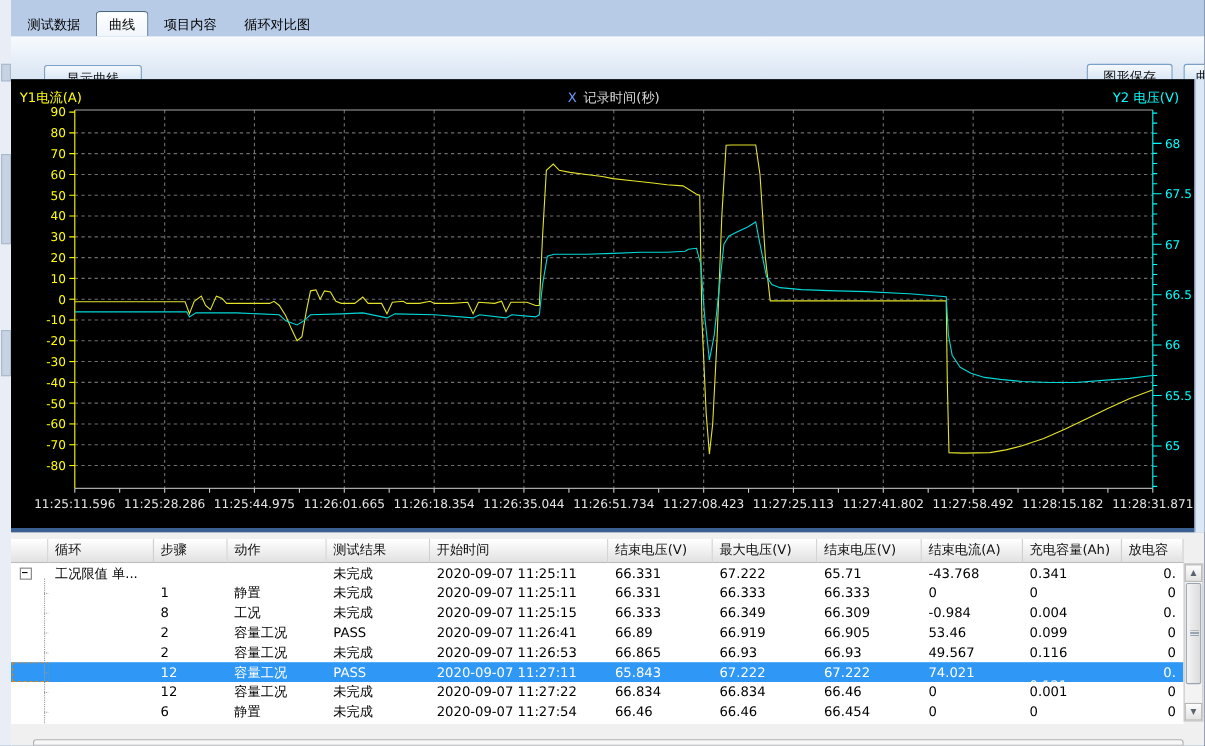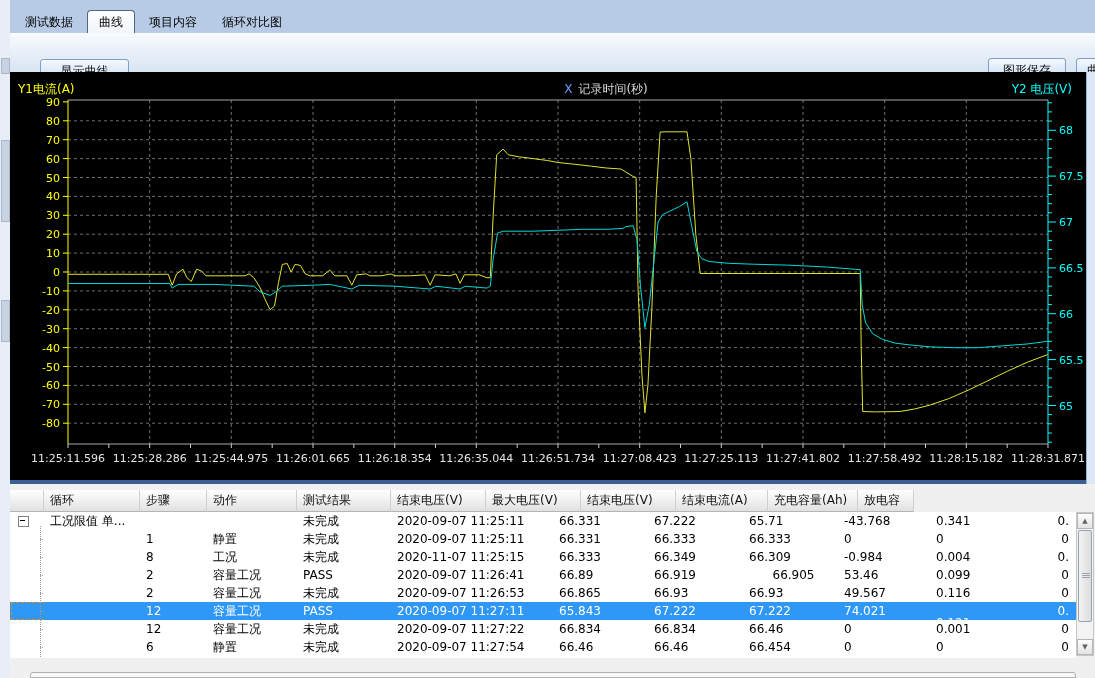--- a/index.html
+++ b/index.html
@@ -20,21 +20,21 @@
            background:linear-gradient(#f8fbfe,#e6eef8 55%,#d9e5f3);border-bottom:2px solid #8ba3c1;}
   .btn{position:absolute;height:25px;line-height:23px;text-align:center;
        background:linear-gradient(#f5f9fd,#dce9f7 50%,#cfe0f3);
        border:1px solid #7da0c8;border-radius:3px;color:#111;cursor:default;box-sizing:border-box;margin-top:16px;}
   
   .chart-panel{position:absolute;left:10px;top:72px;width:1076px;height:408px;background:#000;
                border-bottom:4px solid #3b5e93;}
   .chart-titles{position:absolute;left:0;top:0;width:100%;height:18px;}
   .y1-title{position:absolute;left:8px;top:9px;color:#ffff00;}
   .y2-title{position:absolute;right:14px;top:9px;color:#00ffff;}
-  .x-title{position:absolute;left:58px;width:980px;top:9px;text-align:center;color:#d8d8d8;padding-left:48px;}
+  .x-title{position:absolute;left:58px;width:980px;top:9px;text-align:center;color:#d8d8d8;}
   .x-title .xpfx{color:#6e9aff;margin-right:6px;}
   svg text{font-family:"DejaVu Sans","Liberation Sans",sans-serif;font-size:11px;}
   .grid{stroke:#6f6f6f;stroke-width:1;stroke-dasharray:3,3;}
   
   .table-panel{position:absolute;left:10px;top:484px;width:1085px;height:194px;background:#f0f0f0;overflow:hidden;}
   .thead{position:absolute;left:0;top:6px;height:22px;display:flex;}
   .hcell{box-sizing:border-box;height:22px;line-height:21px;padding-left:6px;
          background:linear-gradient(#ffffff,#efefef 55%,#e1e1e1);
          border-right:1px solid #cfcfcf;border-bottom:1px solid #b5b5b5;white-space:nowrap;overflow:hidden;}
   .rows{position:absolute;left:0;top:28px;width:1066px;height:146px;background:#fff;overflow:hidden;}
@@ -253,20 +253,21 @@
 </div>
 <div class="right-strip"></div>
 
 <div class="table-panel">
   <div class="thead">
       <div class="hcell" style="width: 34px;"></div>
       <div class="hcell" style="width: 96px;">循环</div>
       <div class="hcell" style="width: 67px;">步骤</div>
       <div class="hcell" style="width: 90px;">动作</div>
       <div class="hcell" style="width: 94px;">测试结果</div>
+      <div class="hcell" style="width: 162px;">开始时间</div>
       <div class="hcell" style="width: 95px;">结束电压(V)</div>
       <div class="hcell" style="width: 95px;">最大电压(V)</div>
       <div class="hcell" style="width: 95px;">结束电压(V)</div>
       <div class="hcell" style="width: 92px;">结束电流(A)</div>
       <div class="hcell" style="width: 90px;">充电容量(Ah)</div>
       <div class="hcell" style="width: 56px;">放电容</div>
     </div>
   <div class="rows">
       <div class="trow">
         <div class="tcell treecell" style="width: 34px;">
@@ -301,40 +302,40 @@
         <div class="tcell rt" style="width: 56px;">0</div>
       </div>
       <div class="trow">
         <div class="tcell treecell" style="width: 34px;">
           <div class="tree-stub"></div>
         </div>
         <div class="tcell" style="width: 96px;"></div>
         <div class="tcell" style="width: 67px;">8</div>
         <div class="tcell" style="width: 90px;">工况</div>
         <div class="tcell" style="width: 94px;">未完成</div>
-        <div class="tcell" style="width: 162px;">2020-11-07 11:25:15</div>
+        <div class="tcell" style="width: 162px;">2020-09-07 11:25:15</div>
         <div class="tcell" style="width: 95px;">66.333</div>
         <div class="tcell" style="width: 95px;">66.349</div>
         <div class="tcell" style="width: 95px;">66.309</div>
         <div class="tcell" style="width: 92px;">-0.984</div>
         <div class="tcell" style="width: 90px;">0.004</div>
         <div class="tcell rt" style="width: 56px;">0.</div>
       </div>
       <div class="trow">
         <div class="tcell treecell" style="width: 34px;">
           <div class="tree-stub"></div>
         </div>
         <div class="tcell" style="width: 96px;"></div>
         <div class="tcell" style="width: 67px;">2</div>
         <div class="tcell" style="width: 90px;">容量工况</div>
         <div class="tcell" style="width: 94px;">PASS</div>
         <div class="tcell" style="width: 162px;">2020-09-07 11:26:41</div>
         <div class="tcell" style="width: 95px;">66.89</div>
         <div class="tcell" style="width: 95px;">66.919</div>
-        <div class="tcell" style="width: 95px; text-align: center;">66.905</div>
+        <div class="tcell" style="width: 95px;">66.905</div>
         <div class="tcell" style="width: 92px;">53.46</div>
         <div class="tcell" style="width: 90px;">0.099</div>
         <div class="tcell rt" style="width: 56px;">0</div>
       </div>
       <div class="trow">
         <div class="tcell treecell" style="width: 34px;">
           <div class="tree-stub"></div>
         </div>
         <div class="tcell" style="width: 96px;"></div>
         <div class="tcell" style="width: 67px;">2</div>

